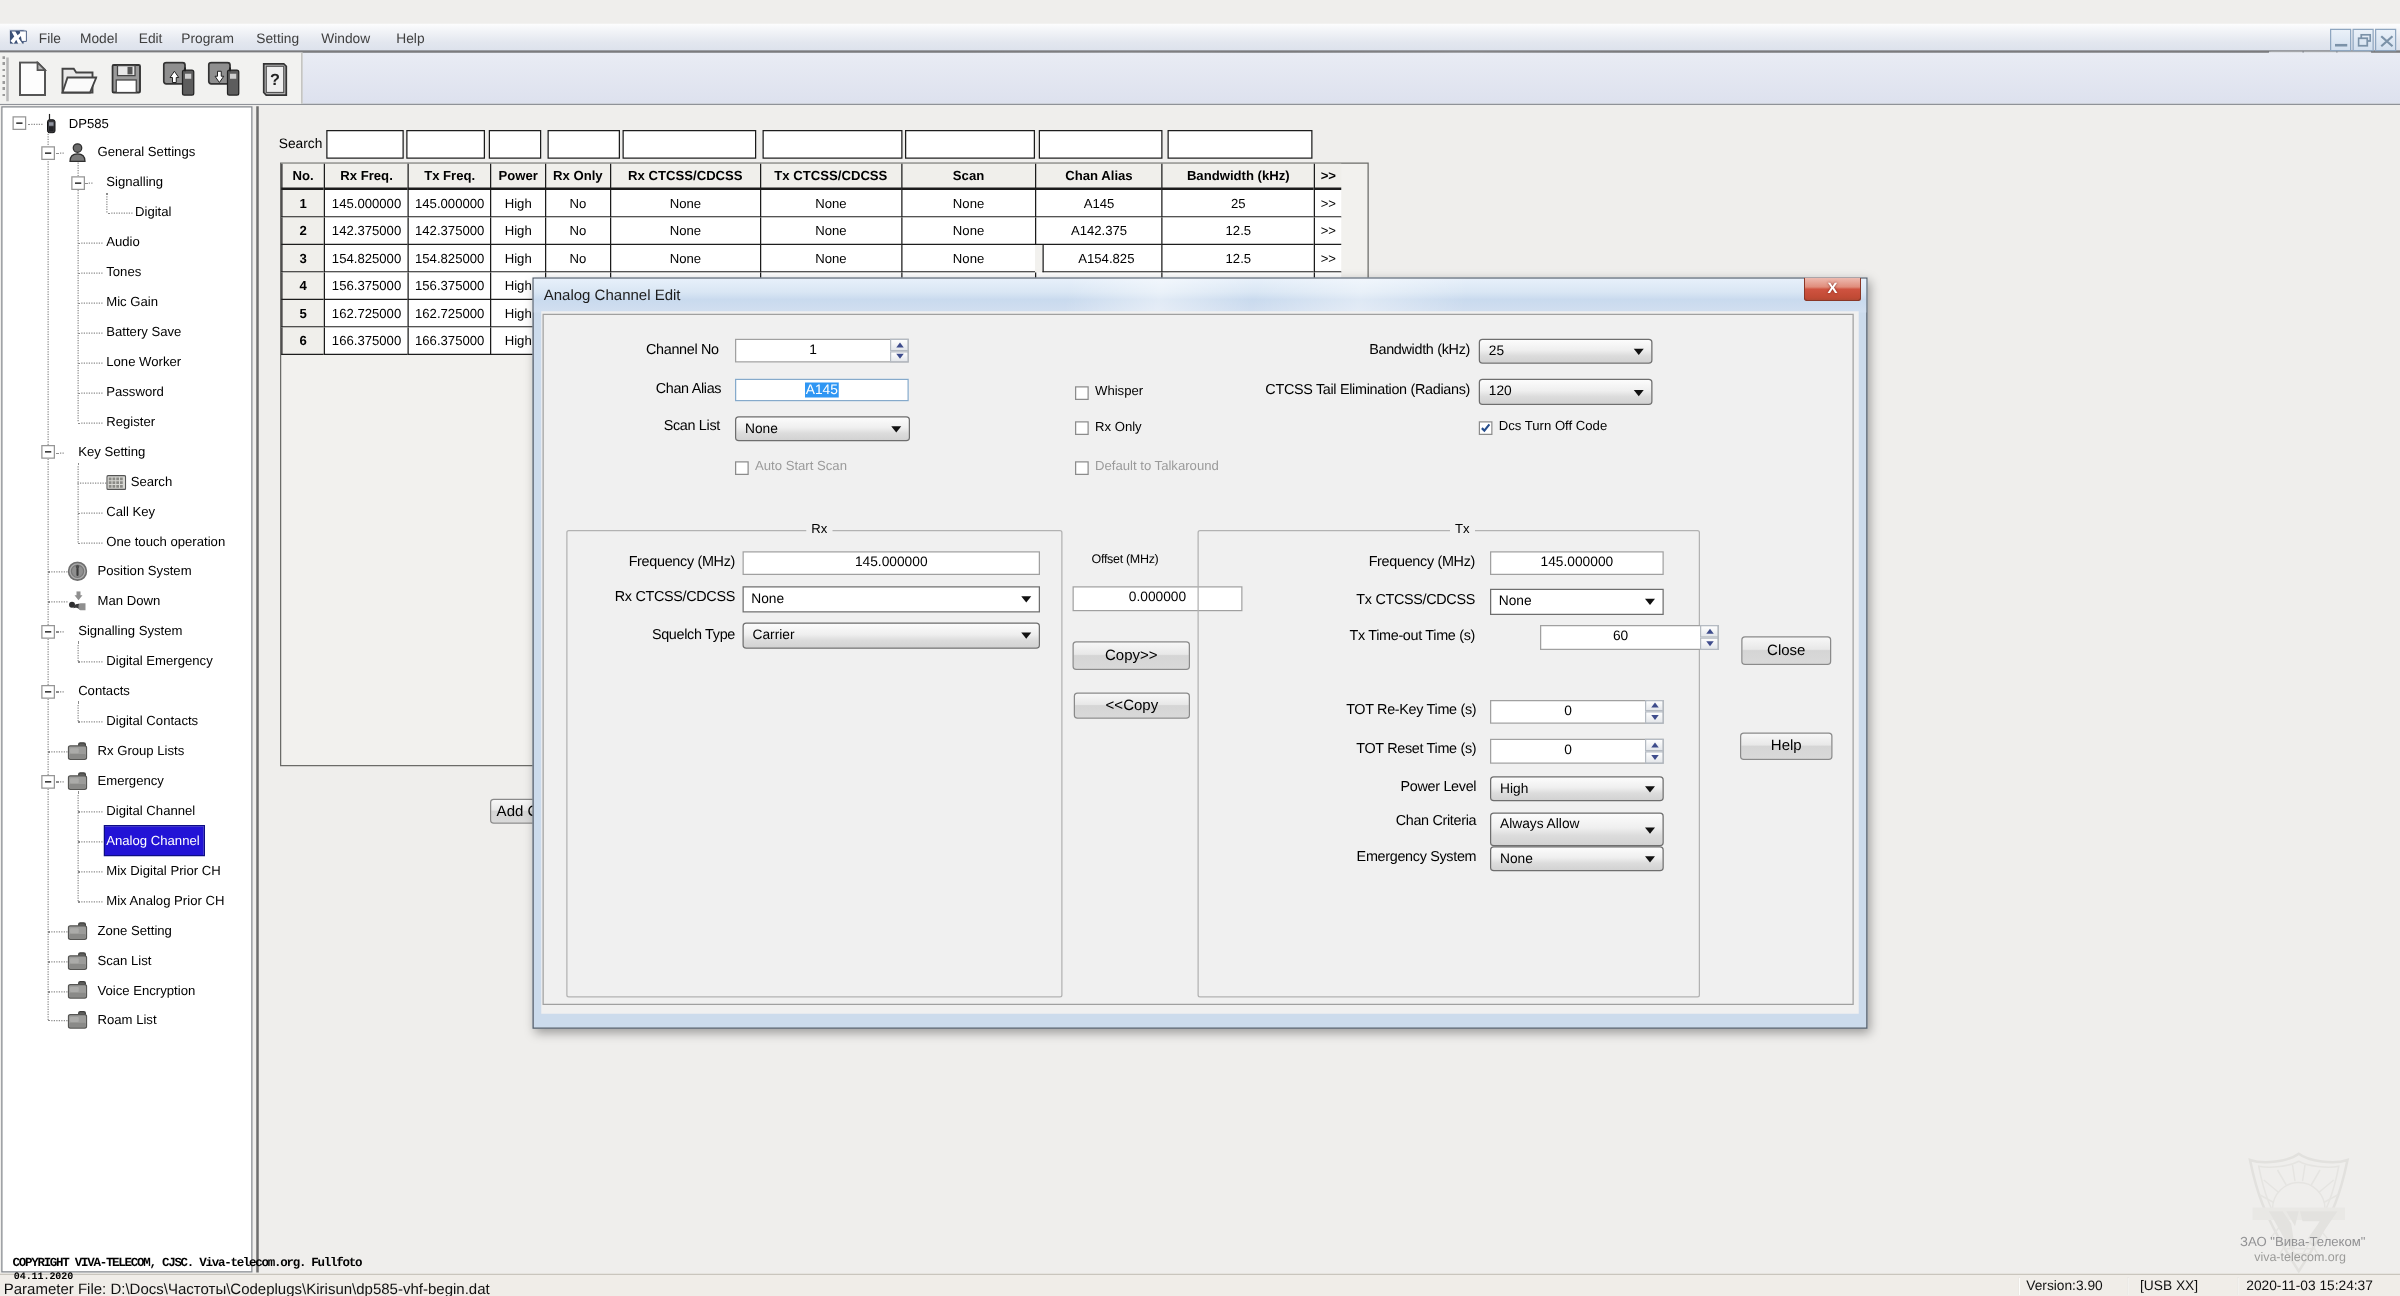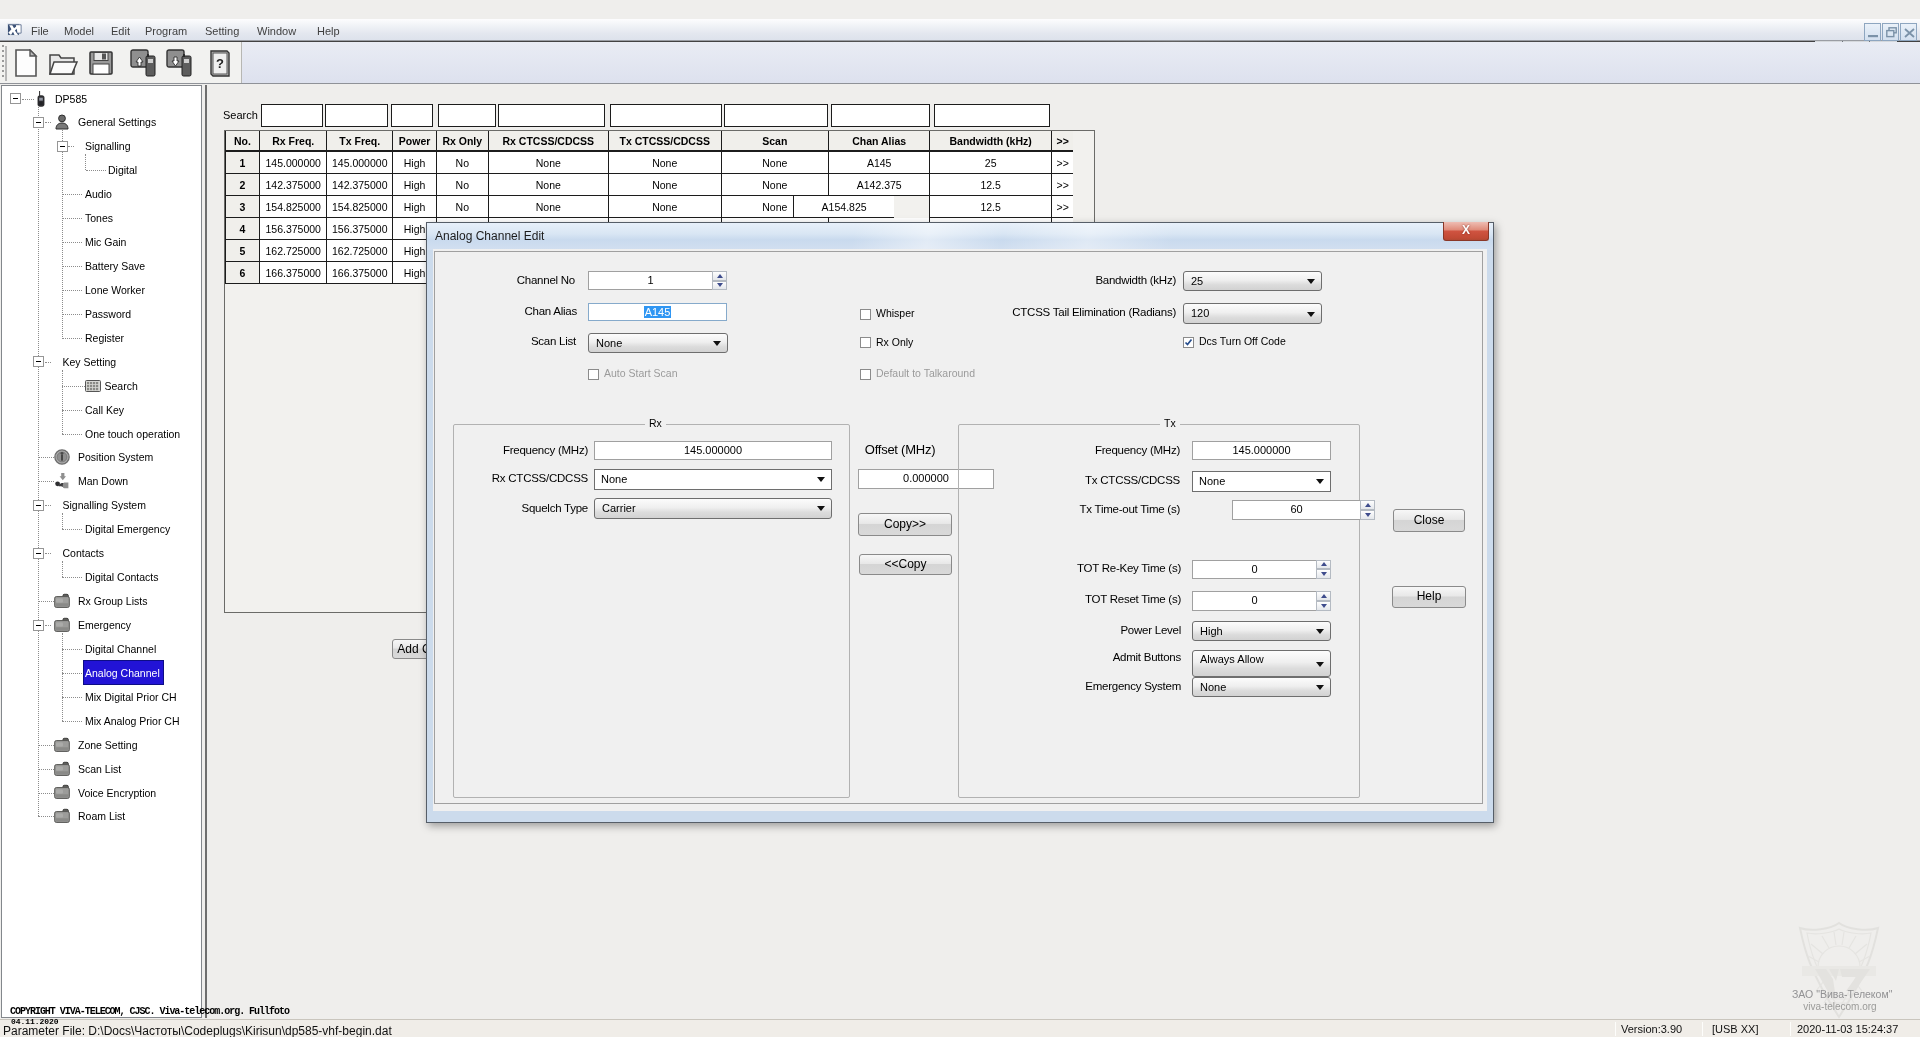--- a/index.html
+++ b/index.html
@@ -51,21 +51,21 @@
 .spinbtns { position:absolute; right:-1px; top:-1px; width:15px; height:calc(100% + 2px); }
 .spinbtns .up, .spinbtns .dn { position:absolute; left:0; width:100%; height:50%; background:linear-gradient(#fefefe,#e4e7eb); border:1px solid #b4bac2; }
 .spinbtns .up { top:0; }
 .spinbtns .dn { bottom:0; }
 .sarr { position:absolute; left:50%; top:50%; transform:translate(-50%,-50%); width:0; height:0; }
 .up .sarr { border-left:3.5px solid transparent; border-right:3.5px solid transparent; border-bottom:4.5px solid #3e4c8c; }
 .dn .sarr { border-left:3.5px solid transparent; border-right:3.5px solid transparent; border-top:4.5px solid #3e4c8c; }
 .cmb { position:absolute; background:linear-gradient(#fcfcfc,#efefef 45%,#dcdcdc 70%,#d2d2d2); border:1px solid #6e6e6e; border-radius:3px; font-size:11px; padding-left:7px; }
 .cmbw { position:absolute; background:#fff; border:1px solid #6e6e6e; font-size:11px; padding-left:6px; }
 .carr { position:absolute; right:6px; top:50%; margin-top:-2px; width:0; height:0; border-left:4px solid transparent; border-right:4px solid transparent; border-top:5px solid #111; }
-.lab { position:absolute; font-size:13px; letter-spacing:-0.25px; color:#000; text-align:right; white-space:nowrap; }
+.lab { position:absolute; font-size:10px; letter-spacing:-0.25px; color:#000; text-align:right; white-space:nowrap; }
 .cb { position:absolute; width:11px; height:11px; background:#fff; border:1px solid #8b8b8b; }
 .cblab { position:absolute; font-size:10.5px; white-space:nowrap; }
 .grp { position:absolute; border:1px solid #b2b2b2; border-radius:2px; }
 .grplab { position:absolute; background:#f0f0f0; font-size:10.5px; padding:0 4px; }
 
 
 #dlg { position:absolute; left:426px; top:222px; width:1068px; height:601px; z-index:50; }
 #dlgframe { position:absolute; left:0; top:0; width:100%; height:100%; border:1px solid #565e68; background:#ccdbec; box-shadow:2px 3px 8px rgba(0,0,0,0.35); }
 #dlgtitle { position:absolute; left:1px; top:1px; width:1066px; height:27px; background:linear-gradient(100deg, transparent 40%, rgba(255,255,255,0.45) 47%, transparent 54%, rgba(255,255,255,0.4) 62%, transparent 70%), linear-gradient(#e7f0fa,#d9e6f4 40%,#c9daee 62%,#d2dff0); }
 #dlgtitletext { position:absolute; left:9px; top:7px; font-size:12px; color:#1c1c1c; }
@@ -401,21 +401,21 @@
 <div class="gcell" style="left:929.3px;top:174px;width:121.7px;height:22px;line-height:22px">12.5</div>
 <div class="gcell" style="left:1051.0px;top:174px;width:22.3px;height:22px;line-height:22px">&gt;&gt;</div>
 <div class="gcell ghead" style="left:224.5px;top:196px;width:34.9px;height:22px;line-height:22px">3</div>
 <div class="gcell" style="left:259.4px;top:196px;width:66.7px;height:22px;line-height:22px">154.825000</div>
 <div class="gcell" style="left:326.1px;top:196px;width:66.3px;height:22px;line-height:22px">154.825000</div>
 <div class="gcell" style="left:392.4px;top:196px;width:43.4px;height:22px;line-height:22px">High</div>
 <div class="gcell" style="left:435.8px;top:196px;width:52.0px;height:22px;line-height:22px">No</div>
 <div class="gcell" style="left:487.8px;top:196px;width:120.0px;height:22px;line-height:22px">None</div>
 <div class="gcell" style="left:607.8px;top:196px;width:112.8px;height:22px;line-height:22px">None</div>
 <div class="gcell" style="left:720.6px;top:196px;width:107.5px;height:22px;line-height:22px">None</div>
-<div class="gcell" style="left:793px;top:196px;width:101.2px;height:22px;line-height:22px">A154.825</div>
+<div class="gcell" style="left:834px;top:196px;width:101.2px;height:22px;line-height:22px">A154.825</div>
 <div class="gcell" style="left:929.3px;top:196px;width:121.7px;height:22px;line-height:22px">12.5</div>
 <div class="gcell" style="left:1051.0px;top:196px;width:22.3px;height:22px;line-height:22px">&gt;&gt;</div>
 <div class="gcell ghead" style="left:224.5px;top:218px;width:34.9px;height:22px;line-height:22px">4</div>
 <div class="gcell" style="left:259.4px;top:218px;width:66.7px;height:22px;line-height:22px">156.375000</div>
 <div class="gcell" style="left:326.1px;top:218px;width:66.3px;height:22px;line-height:22px">156.375000</div>
 <div class="gcell" style="left:392.4px;top:218px;width:43.4px;height:22px;line-height:22px">High</div>
 <div class="gcell" style="left:435.8px;top:218px;width:52.0px;height:22px;line-height:22px">No</div>
 <div class="gcell" style="left:487.8px;top:218px;width:120.0px;height:22px;line-height:22px">None</div>
 <div class="gcell" style="left:607.8px;top:218px;width:112.8px;height:22px;line-height:22px">None</div>
 <div class="gcell" style="left:720.6px;top:218px;width:107.5px;height:22px;line-height:22px">None</div>
@@ -571,21 +571,21 @@
         <span class="up">
           <i class="sarr"></i>
         </span>
         <span class="dn">
           <i class="sarr"></i>
         </span>
       </span>
     </div>
 <div class="lab" style="left:861px;top:623.5px;width:320px;color:#000;font-size:11.5px">Power Level</div>
 <div class="cmb" style="left:1192px;top:620.5px;width:139px;height:20px;line-height:18px">High<i class="carr"></i></div>
-<div class="lab" style="left:861px;top:651.0px;width:320px;color:#000;font-size:11.5px">Admit Buttons</div>
+<div class="lab" style="left:861px;top:651.0px;width:320px;color:#000;font-size:11.5px">Chan Criteria</div>
 <div class="cmb" style="left:1192px;top:650px;width:139px;height:27px;line-height:17.5px">Always Allow<i class="carr"></i></div>
 <div class="lab" style="left:861px;top:680.0px;width:320px;color:#000;font-size:11.5px">Emergency System</div>
 <div class="cmb" style="left:1192px;top:677px;width:139px;height:20px;line-height:18px">None<i class="carr"></i></div>
 <div class="btn" style="left:1393px;top:509px;width:72px;height:23px;line-height:20px;z-index:60">Close</div>
 <div class="btn" style="left:1392px;top:586px;width:74px;height:22px;line-height:19px;z-index:60">Help</div>
 </div>
 
 <div id="statusbar">
   <div style="position:absolute;left:3px;top:4px">Parameter File: D:\Docs\Частоты\Codeplugs\Kirisun\dp585-vhf-begin.dat</div>
   <div class="sdiv" style="left:1615px"></div>

